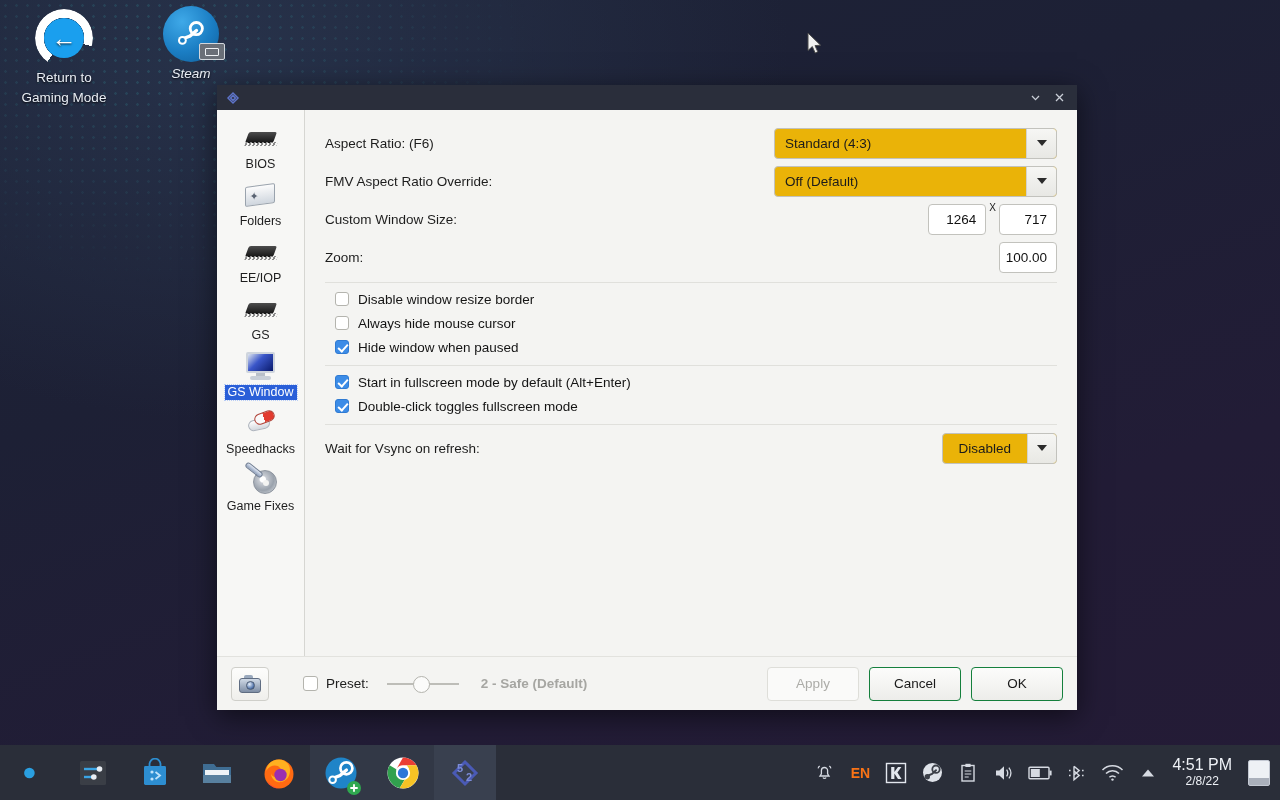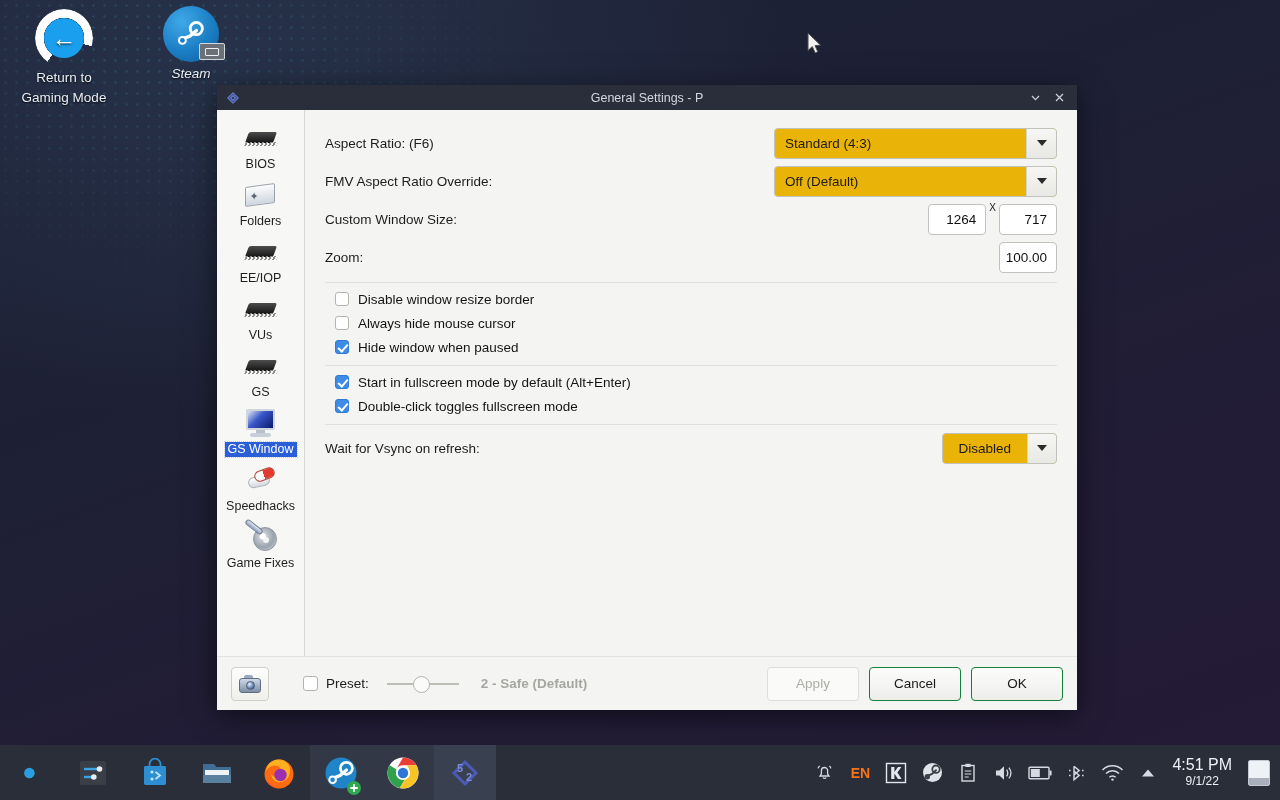--- a/index.html
+++ b/index.html
@@ -331,21 +331,20 @@
 
   <div id="titlebar">
     <div class="tb-icon">
       <svg width="16" height="16" viewBox="0 0 16 16">
         <g fill="none" stroke="#5e74c9" stroke-width="1.5">
           <path d="M3 8 L8 3 L13 8 L8 13 Z"></path>
           <path d="M5.6 8 L8 5.6 L10.4 8 L8 10.4 Z"></path>
         </g>
       </svg>
     </div>
-    <div class="tb-title">General Settings - P</div>
     <div id="tb-right">
       <div class="tb-btn">
         <svg width="11" height="11" viewBox="0 0 11 11">
             <path d="M2 4 L5.5 7.6 L9 4" stroke="#c9ced7" stroke-width="1.3" fill="none"></path>
           </svg>
       </div>
       <div class="tb-btn">
         <svg width="11" height="11" viewBox="0 0 11 11">
             <path d="M2 2 L9 9 M9 2 L2 9" stroke="#c9ced7" stroke-width="1.3"></path>
           </svg>
@@ -380,29 +379,20 @@
       <div class="side-item">
         <div class="ic">
             <div class="chip">
               <div class="body"></div>
               <div class="pins"></div>
             </div>
           </div>
         <div class="lbl">EE/IOP</div>
       </div>
 
-      <div class="side-item">
-        <div class="ic">
-            <div class="chip">
-              <div class="body"></div>
-              <div class="pins"></div>
-            </div>
-          </div>
-        <div class="lbl">VUs</div>
-      </div>
 
       <div class="side-item">
         <div class="ic">
             <div class="chip">
               <div class="body"></div>
               <div class="pins"></div>
             </div>
           </div>
         <div class="lbl">GS</div>
       </div>
@@ -691,18 +681,18 @@
       </svg>
     </div>
     <div class="tray-item">
       <svg width="16" height="12" viewBox="0 0 16 12">
           <path d="M8 2.4 L14 9.6 H2 Z" fill="#d6dae2"></path>
         </svg>
     </div>
 
     <div id="clock">
       <div class="t">4:51 PM</div>
-      <div class="d">9/1/22</div>
+      <div class="d">2/8/22</div>
     </div>
 
     <div id="show-desktop"></div>
   </div>
 </div>
 
 </body></html>

